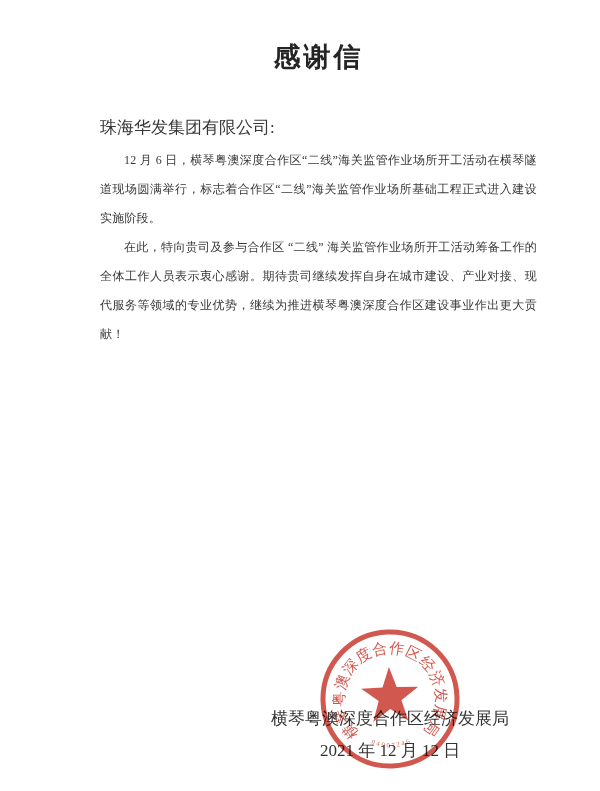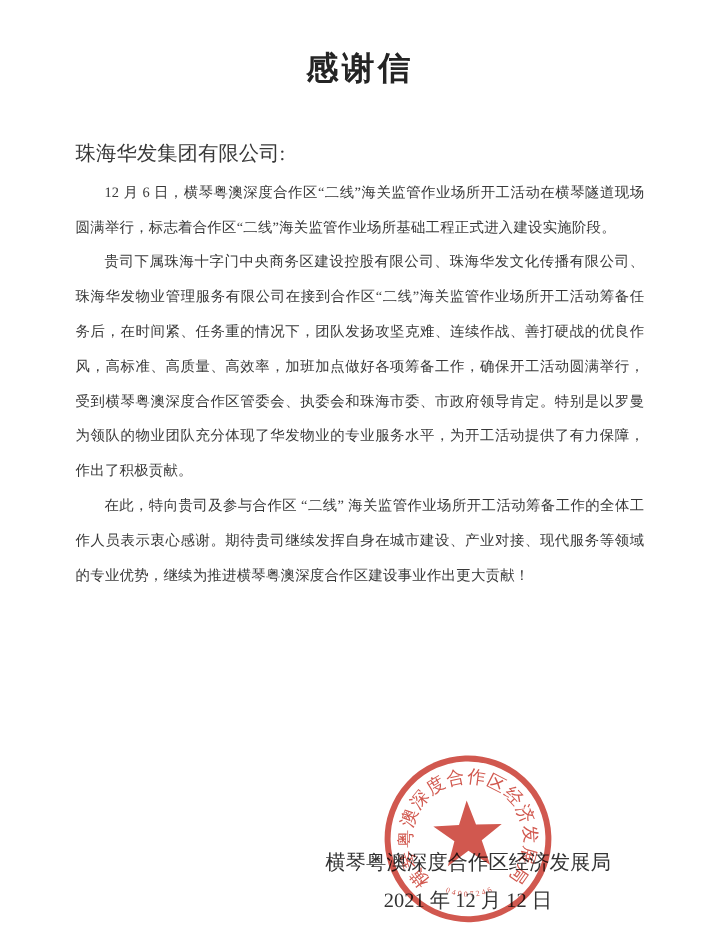--- a/index.html
+++ b/index.html
@@ -6,21 +6,21 @@
   .page {
     position: relative;
     width: 600px;
     height: 791px;
     margin: 0 auto;
     background: #ffffff;
     font-family: "Liberation Serif", "DejaVu Serif", serif;
     color: #383838;
     overflow: hidden;
   }
-  .content { padding: 37px 63px 0 63px; font-family: Liberation Serif, serif; }
+  .content { padding: 37px 63px 0 100px; font-family: Liberation Serif, serif; }
   .title {
     margin: 0;
     text-align: center;
     font-size: 27px;
     line-height: 40px;
     font-weight: 700;
     letter-spacing: 3px;
     color: #242424;
   }
   .salutation {
@@ -61,21 +61,20 @@
   }
 </style>
 </head>
 <body>
 
 <div class="page">
   <div class="content">
     <h1 class="title">感谢信</h1>
     <div class="salutation">珠海华发集团有限公司:</div>
     <p class="para">12 月 6 日，横琴粤澳深度合作区“二线”海关监管作业场所开工活动在横琴隧道现场圆满举行，标志着合作区“二线”海关监管作业场所基础工程正式进入建设实施阶段。</p>
-    <p class="para">贵司下属珠海十字门中央商务区建设控股有限公司、珠海华发文化传播有限公司、珠海华发物业管理服务有限公司在接到合作区“二线”海关监管作业场所开工活动筹备任务后，在时间紧、任务重的情况下，团队发扬攻坚克难、连续作战、善打硬战的优良作风，高标准、高质量、高效率，加班加点做好各项筹备工作，确保开工活动圆满举行，受到横琴粤澳深度合作区管委会、执委会和珠海市委、市政府领导肯定。特别是以罗曼为领队的物业团队充分体现了华发物业的专业服务水平，为开工活动提供了有力保障，作出了积极贡献。</p>
     <p class="para">在此，特向贵司及参与合作区 “二线” 海关监管作业场所开工活动筹备工作的全体工作人员表示衷心感谢。期待贵司继续发挥自身在城市建设、产业对接、现代服务等领域的专业优势，继续为推进横琴粤澳深度合作区建设事业作出更大贡献！</p>
   </div>
 
   <div class="sign-block">
     <div>横琴粤澳深度合作区经济发展局</div>
     <div>2021 年 12 月 12 日</div>
   </div>
 
   <svg class="seal" viewBox="0 0 152 152" xmlns="http://www.w3.org/2000/svg">
     <circle cx="76" cy="76" r="67" fill="none" stroke-width="5" stroke="#cb4136"></circle>

